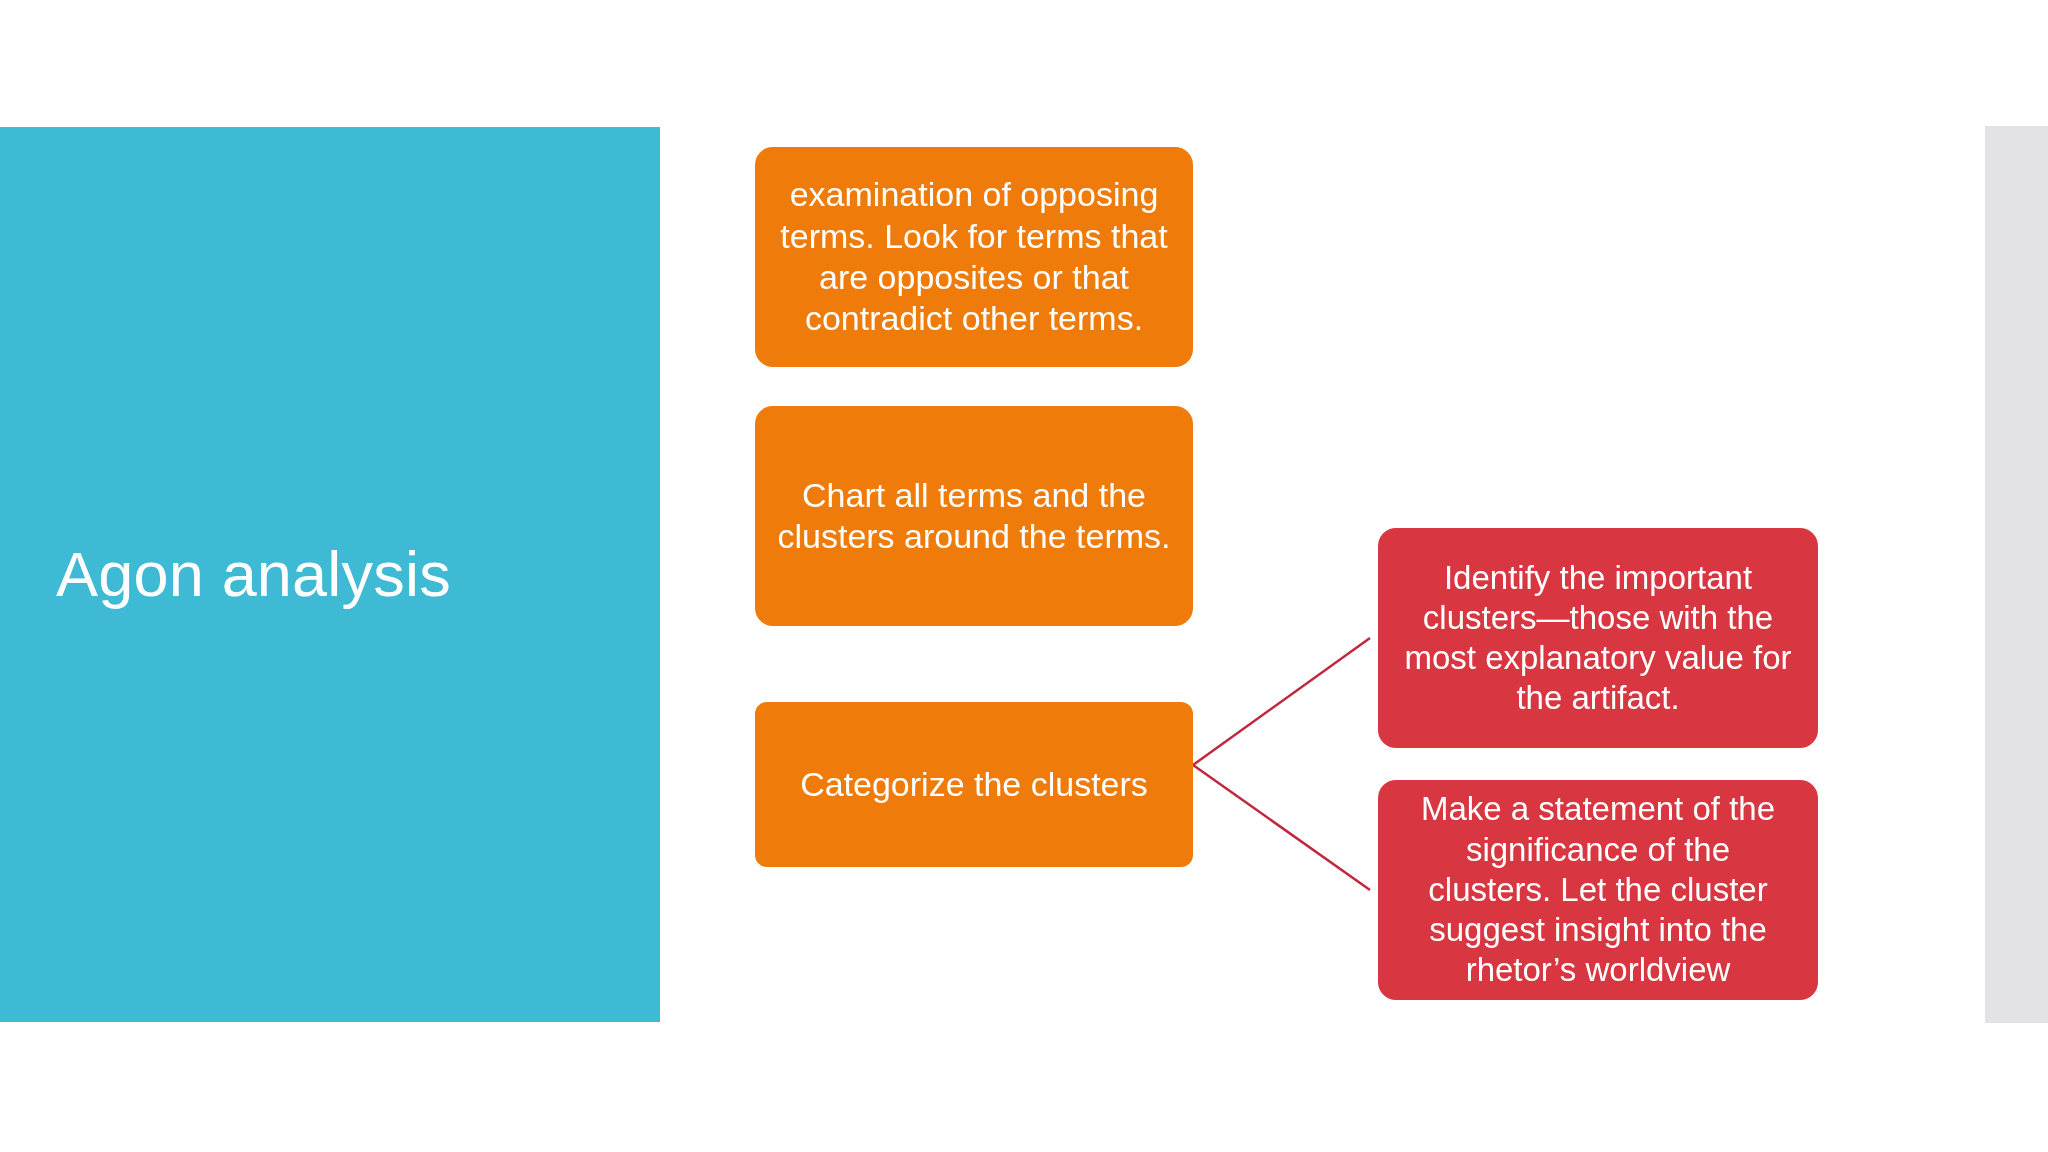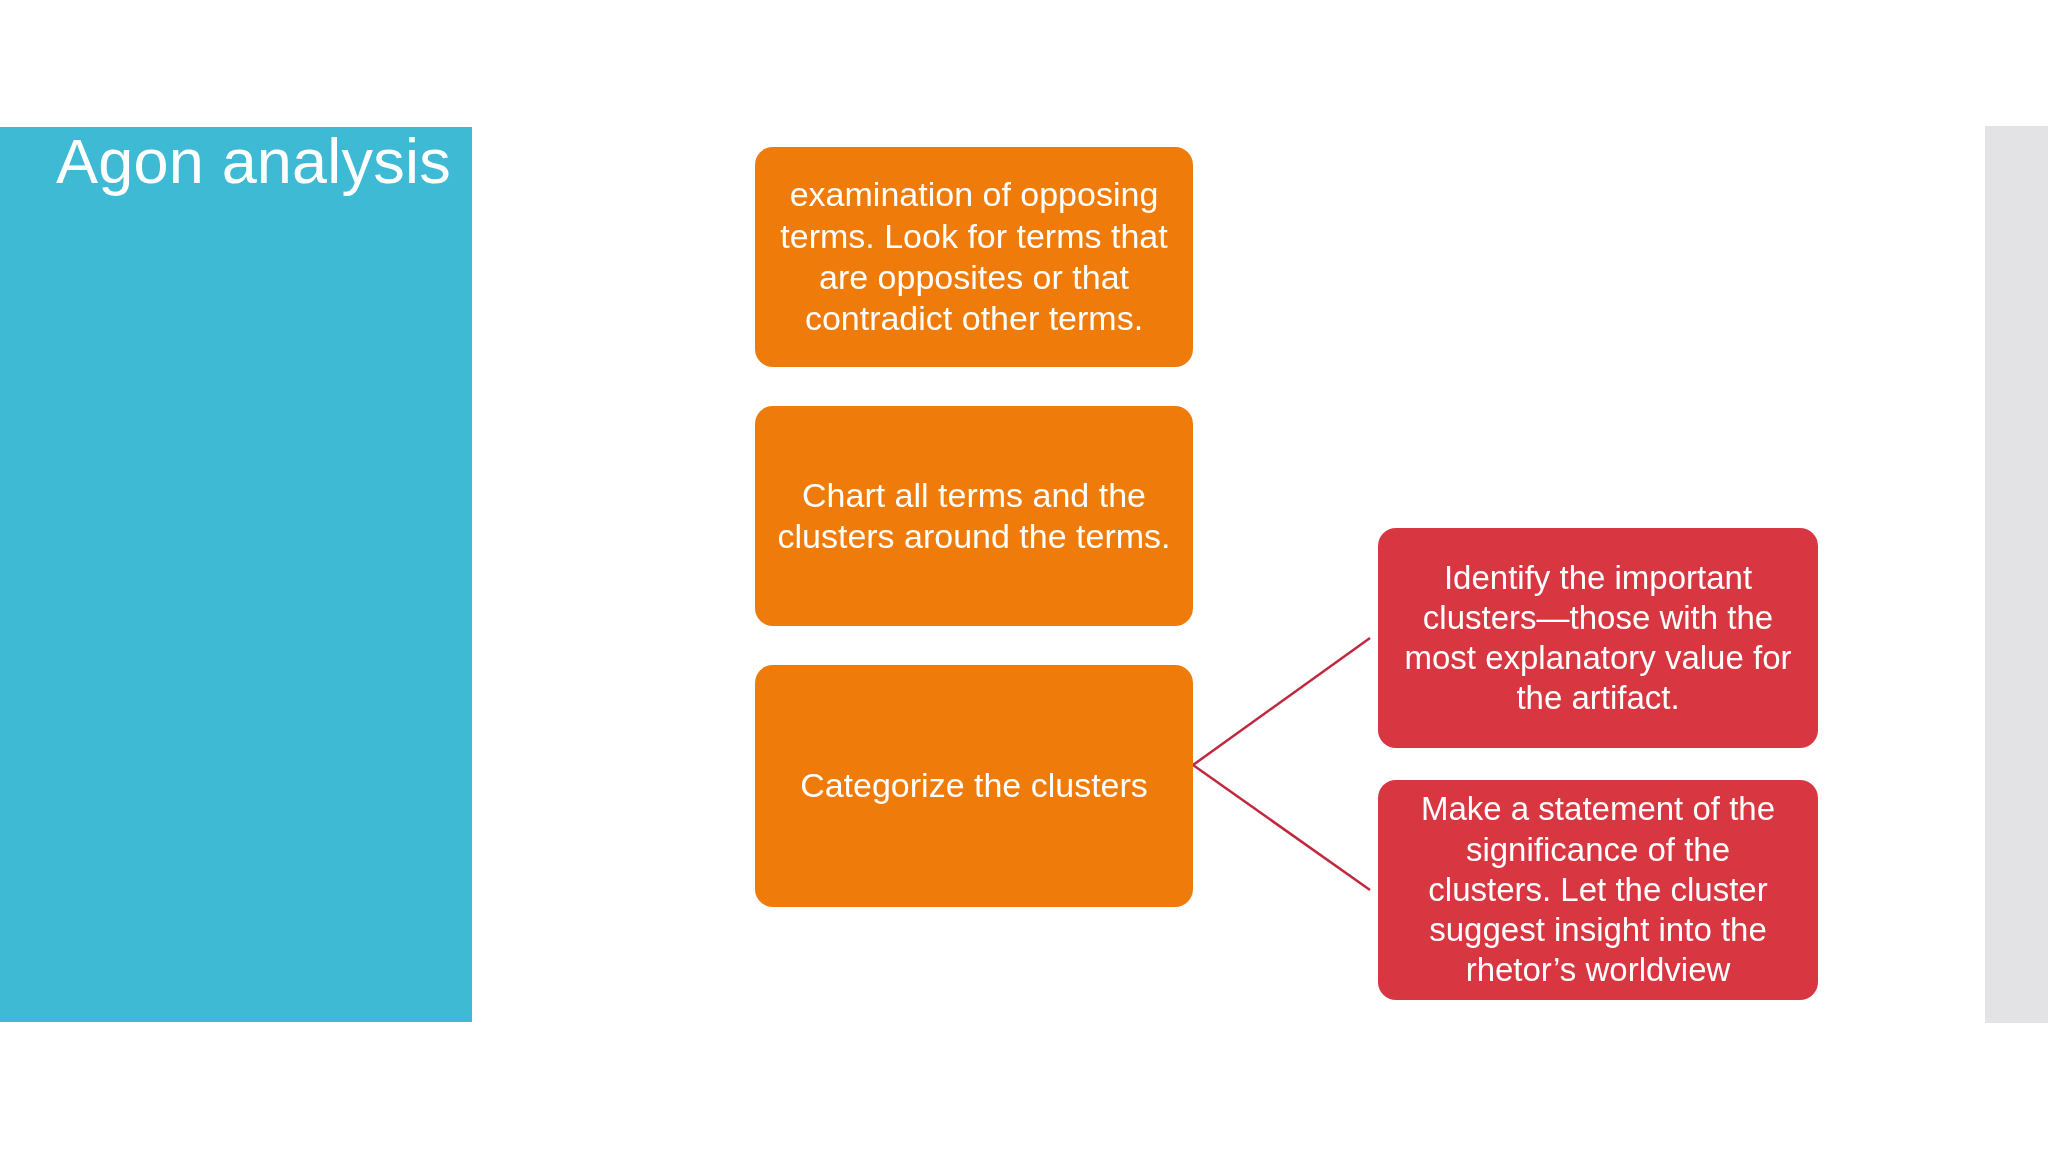--- a/index.html
+++ b/index.html
@@ -19,24 +19,25 @@
     height: 1152px;
     background: #ffffff;
     overflow: hidden;
   }
 
   
   .title-panel {
     position: absolute;
     left: 0px;
     top: 127px;
-    width: 472px;
+    width: 660px;
     height: 895px;
     background: #3EBAD4;
     display: flex;
+    align-items: center;
     justify-content: flex-start;
     box-sizing: border-box;
     padding-left: 56px;
     padding-right: 24px;
   }
   .title-text {
     color: #ffffff;
     font-size: 63px;
     font-weight: 400;
     line-height: 1.1;
@@ -84,21 +85,21 @@
     font-size: 34px;
   }
   .node.red {
     background: #D83640;
     font-size: 33px;
     margin-left: 8px;
   }
 
   .node-o1 { left: 755px; top: 147px;  width: 438px; height: 220px; }
   .node-o2 { left: 755px; top: 406px;  width: 438px; height: 220px; }
-  .node-o3 { left: 755px; top: 665px;  width: 438px; height: 242px; }
+  .node-o3 { left: 755px; top: 702px;  width: 438px; height: 165px; border-radius: 12px; }
   .node-r1 { left: 1370px; top: 528px; width: 440px; height: 220px; }
   .node-r2 { left: 1370px; top: 780px; width: 440px; height: 220px; justify-content: flex-end; }
 
   .node-text {
     display: block;
     width: 100%;
   }
 </style>
 </head>
 <body>

